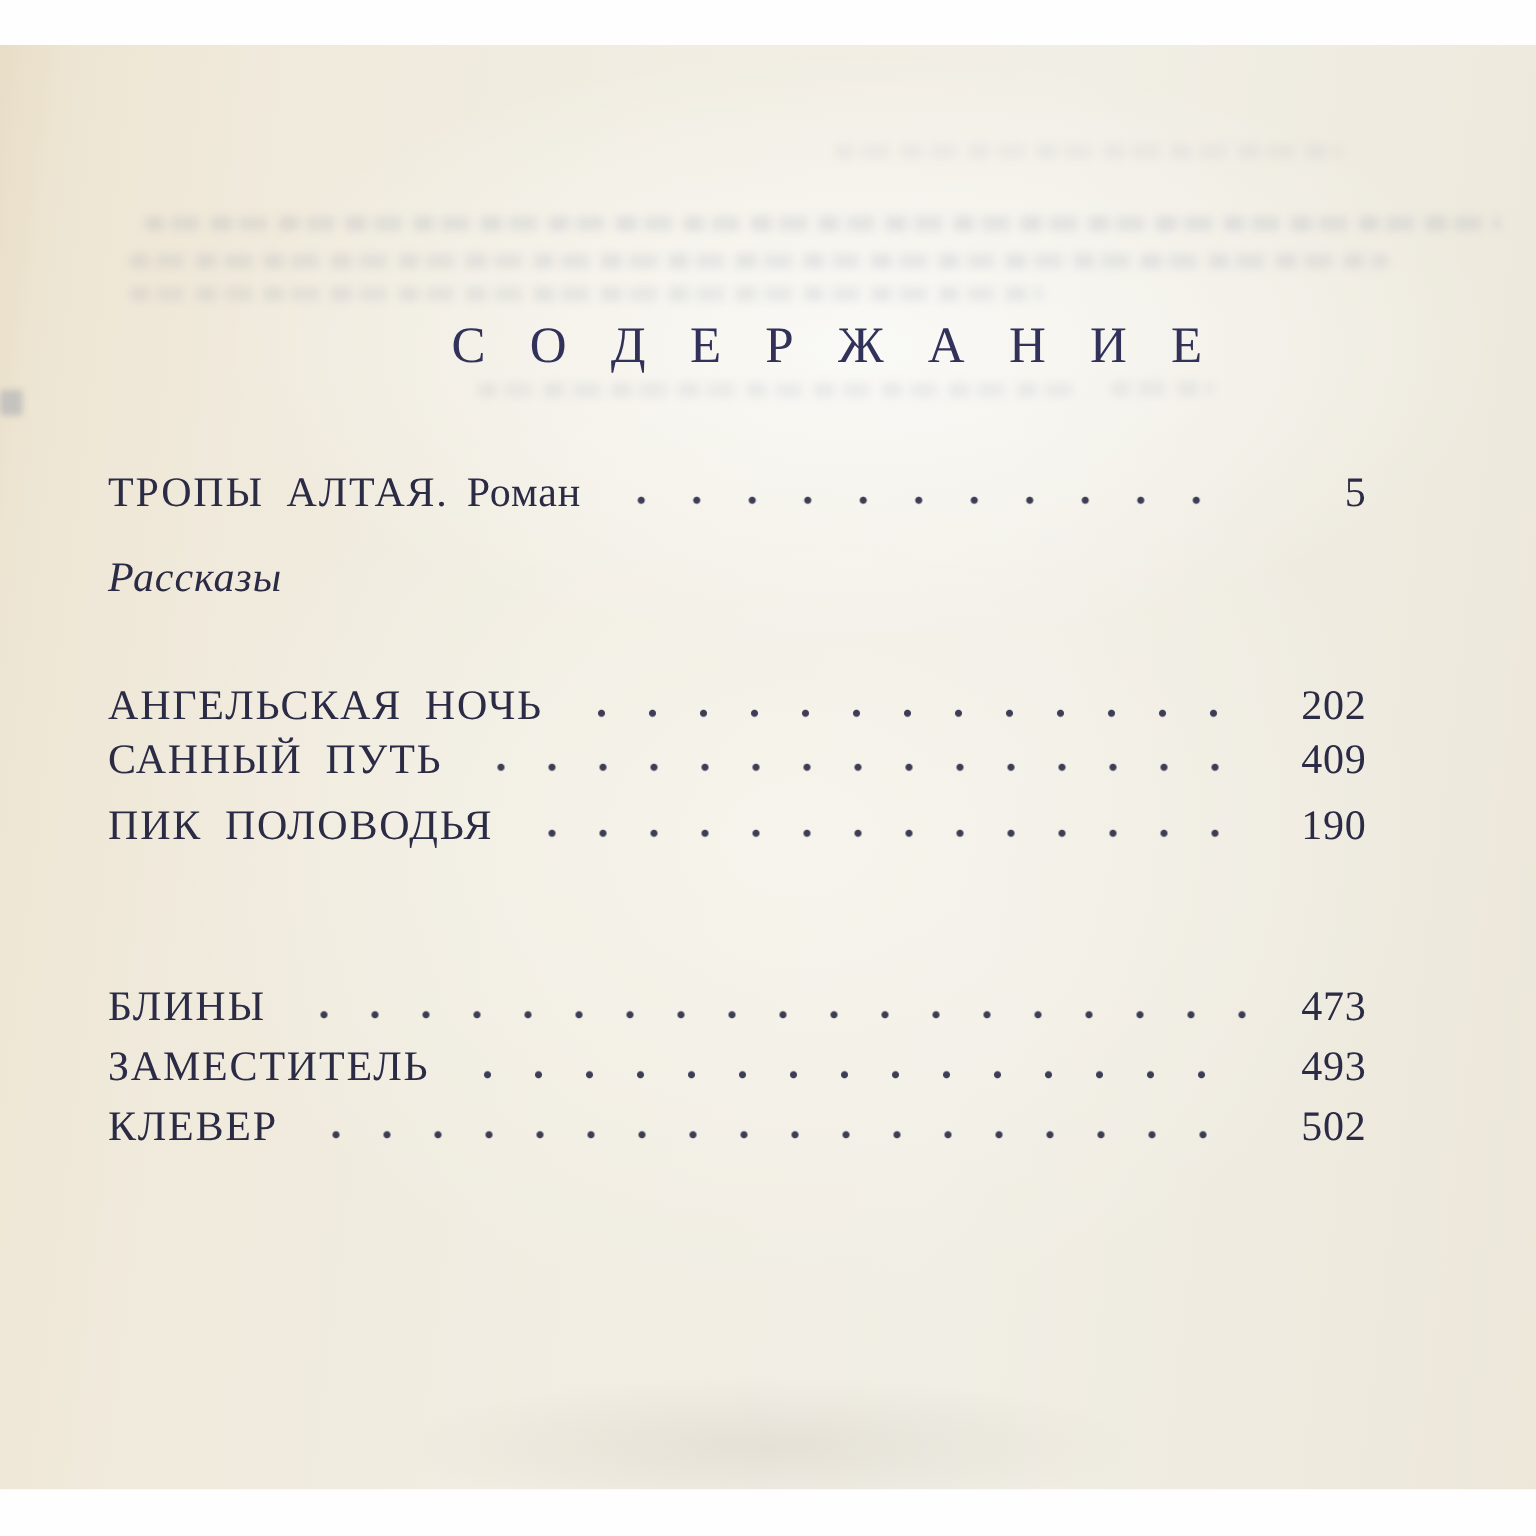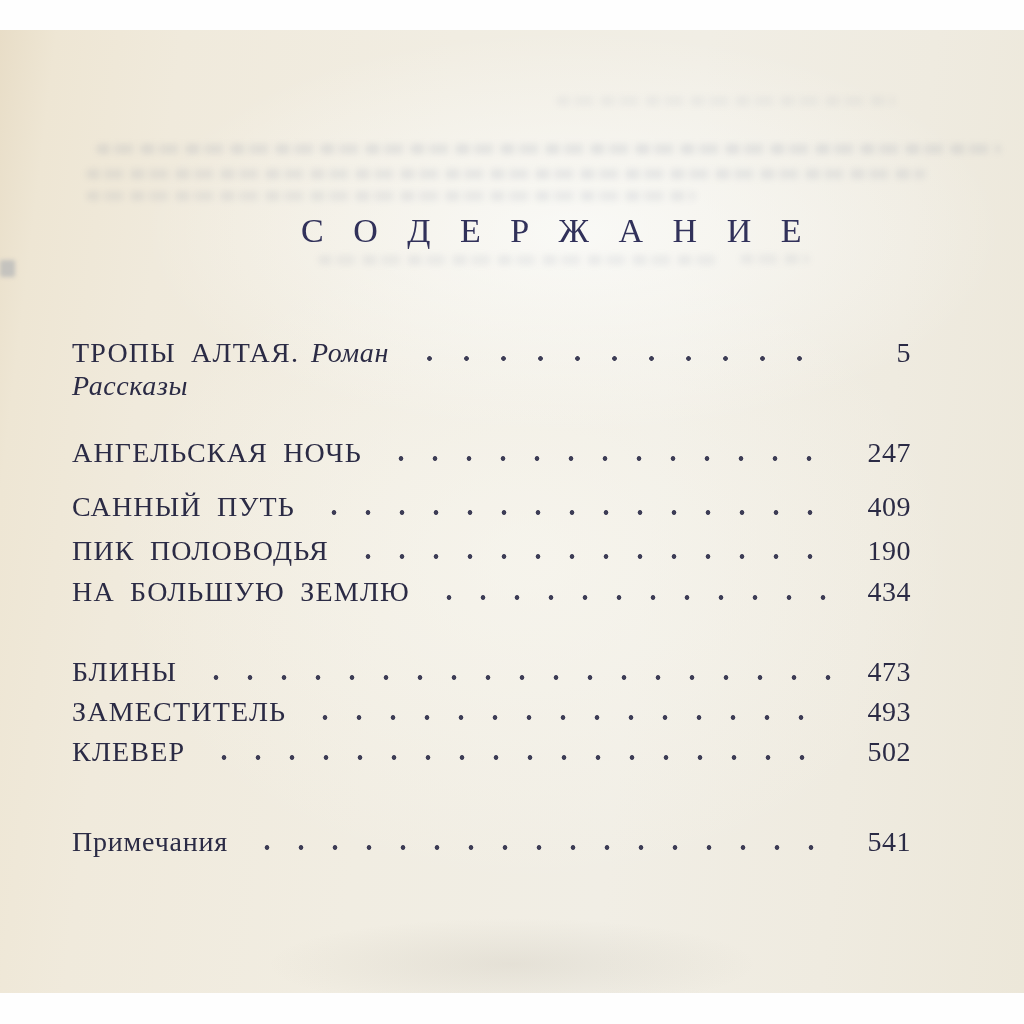--- a/index.html
+++ b/index.html
@@ -43,21 +43,21 @@
     font-size:34px;font-weight:normal;letter-spacing:10.5px;
     color:#31315a;line-height:1.2;white-space:nowrap;
   }
   .row{
     position:absolute;left:72px;right:113px;
     display:flex;align-items:baseline;
     font-size:28px;line-height:1.12;color:#2b2b45;white-space:nowrap;
   }
   .row .lbl{letter-spacing:1.2px;word-spacing:7px;}
   .row.caps .lbl{text-transform:none;}
-  .row .suffix{font-style:italic;letter-spacing:0.6px;margin-left:12px;margin-top:24px;}
+  .row .suffix{letter-spacing:0.6px;margin-left:12px;}
   .row.section .lbl{font-style:italic;letter-spacing:0.6px;text-align:center;}
   .row.notes .lbl{letter-spacing:0.8px;}
   .leader{
     flex:1;height:7px;align-self:baseline;
     margin:0 18px 0 22px;
     background-image:radial-gradient(circle, #2d2d49 2px, rgba(45,45,73,0) 2.7px);
     background-size:34px 7px;background-repeat:repeat-x;background-position:0 bottom;
     opacity:.92;
   }
   .leader.wide{background-size:37px 7px;}
@@ -86,43 +86,38 @@
         <span class="suffix">Роман</span>
       <span class="leader wide"></span>
       <span class="pg">5</span>
     </div>
 
     <div class="row section" style="top:340px">
       <span class="lbl">Рассказы</span>
     </div>
 
 
-    <div class="row caps" style="top:407px">
+    <div class="row caps" style="top:425px">
       <span class="lbl">АНГЕЛЬСКАЯ НОЧЬ</span>
       <span class="leader"></span>
-      <span class="pg">247</span>
+      <span class="pg">202</span>
     </div>
 
     <div class="row caps" style="top:461px">
       <span class="lbl">САННЫЙ ПУТЬ</span>
       <span class="leader"></span>
       <span class="pg">409</span>
     </div>
 
     <div class="row caps" style="top:505px">
       <span class="lbl">ПИК ПОЛОВОДЬЯ</span>
       <span class="leader"></span>
       <span class="pg">190</span>
     </div>
 
-    <div class="row caps" style="top:546px">
-      <span class="lbl">НА БОЛЬШУЮ ЗЕМЛЮ</span>
-      <span class="leader"></span>
-      <span class="pg">434</span>
-    </div>
 
 
     <div class="row caps" style="top:626px">
       <span class="lbl">БЛИНЫ</span>
       <span class="leader"></span>
       <span class="pg">473</span>
     </div>
 
     <div class="row caps" style="top:666px">
       <span class="lbl">ЗАМЕСТИТЕЛЬ</span>
@@ -130,22 +125,17 @@
       <span class="pg">493</span>
     </div>
 
     <div class="row caps" style="top:706px">
       <span class="lbl">КЛЕВЕР</span>
       <span class="leader"></span>
       <span class="pg">502</span>
     </div>
 
 
-    <div class="row notes" style="top:796px">
-      <span class="lbl">Примечания</span>
-      <span class="leader"></span>
-      <span class="pg">541</span>
-    </div>
 
   </div>
 
   <div class="band bottom"></div>
 </div>
 
 </body></html>

